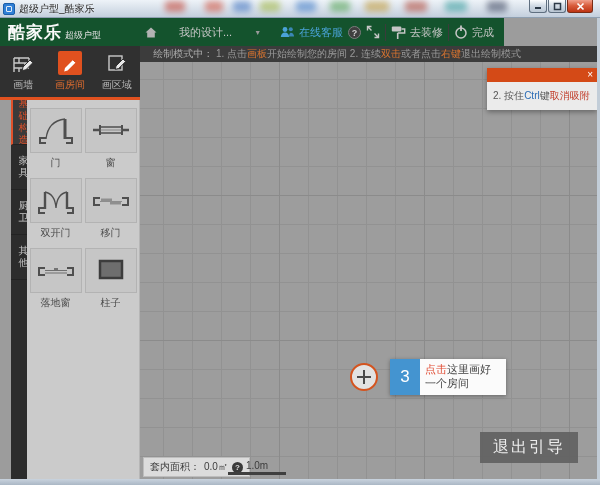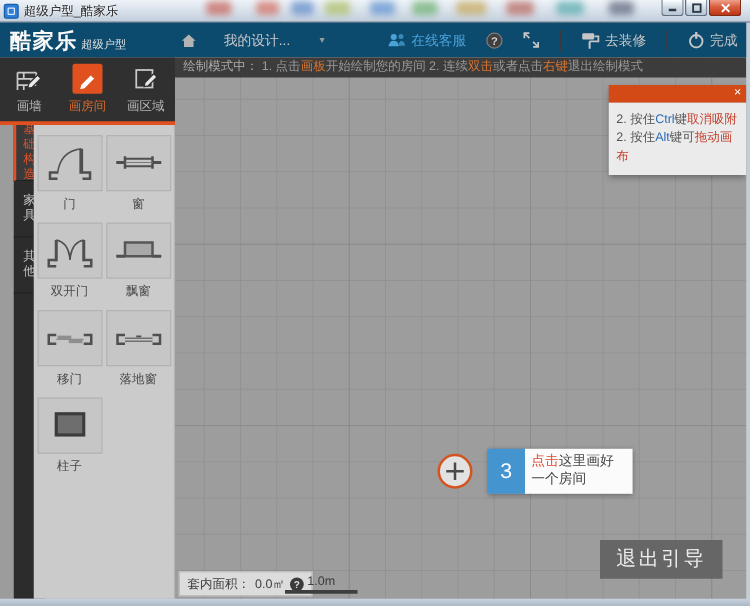--- a/index.html
+++ b/index.html
@@ -16,27 +16,27 @@
   .app-icon::after { content:""; position:absolute; left:2px; top:2px; right:2px; bottom:2px;
     border:1px solid rgba(255,255,255,.85); border-radius:1px; }
   .title-text { position:relative; font-size:10px; color:#1c1c1c; text-shadow:0 0 2px #fff; }
   .winbtns { position:absolute; right:7px; top:0; display:flex; gap:1px; }
   .wbtn { width:18px; height:13px; border:1px solid #5f6f80; border-top:none;
     border-radius:0 0 3px 3px; background:linear-gradient(#fdfeff,#cfd9e4 50%,#bac7d4);
     display:flex; align-items:center; justify-content:center; }
   .wbtn.close { width:26px; background:linear-gradient(#f0a08c,#d95f3f 45%,#bd3414); border-color:#7a2c16; }
 
   
-  .header { position:absolute; left:0; top:18px; width:600px; height:28px; background:#0c4a6e;
+  .header { position:absolute; left:0; top:18px; width:504px; height:28px; background:#14532d;
     display:flex; align-items:center; }
   .logo { font-size:17px; font-weight:bold; color:#fafafa; letter-spacing:1px; margin-left:8px; }
   .logo-sub { font-size:9px; color:#e0e0e0; margin:6px 0 0 3px; }
   .menu { display:flex; align-items:center; gap:22px; margin-left:44px; color:#c8c8c8; font-size:11px; }
   .chevron { font-size:7px; color:#999; }
-  .hright { margin-left:auto; display:flex; align-items:center; gap:16px; padding-right:10px;
+  .hright { margin-left:auto; display:flex; align-items:center; gap:5px; padding-right:10px;
     font-size:11px; color:#c6c6c6; }
   .hitem { display:flex; align-items:center; gap:4px; }
   .support { color:#4aa3d8; }
   .qcircle { width:13px; height:13px; border-radius:50%; background:#3f3f3f; border:1px solid #7c7c7c;
     color:#cfcfcf; font-size:9px; font-weight:bold; text-align:center; line-height:12px; }
   .vsep { width:1px; height:17px; background:#3b3b3b; }
 
   
   .toolbar { position:absolute; left:0; top:46px; width:140px; height:54px; background:#303030;
     border-bottom:3px solid #e0511f; display:flex; }
@@ -66,21 +66,21 @@
   .canvas { position:absolute; left:140px; top:46px; right:3px; bottom:6px;
     background-color:#9d9d9d;
     background-image:
       linear-gradient(#8b8b8b 1px, transparent 1px),
       linear-gradient(90deg,#8b8b8b 1px, transparent 1px),
       linear-gradient(#929292 1px, transparent 1px),
       linear-gradient(90deg,#929292 1px, transparent 1px);
     background-size:145px 145px,145px 145px,29px 29px,29px 29px;
     background-position:-6px 4px; }
   .modebar { position:absolute; left:0; top:0; right:0; height:16px; background:#3c3c3c;
-    font-size:10px; line-height:16px; color:#9a9a9a; text-align:center; padding-right:76px;
+    font-size:10px; line-height:16px; color:#9a9a9a; text-align:right; padding-right:76px;
     white-space:nowrap; }
   .hl { color:#d9742f; }
   .mode-title { color:#adadad; }
 
   
   .snaptip { position:absolute; top:22px; right:0; width:110px; box-shadow:0 2px 5px rgba(0,0,0,.35); }
   .snaptip-head { height:14px; background:#d44a17; position:relative; }
   .snaptip-close { position:absolute; right:4px; top:0; color:#fff; font-size:10px; line-height:14px; }
   .snaptip-body { background:#ebebeb; padding:6px 6px 7px 6px; font-size:10px; line-height:15px; color:#555; }
   .key { color:#2b6cb5; }
@@ -230,20 +230,23 @@
   </div>
 
   <div class="cats">
     <div class="cat active">
       <span>基础构造</span>
     </div>
     <div class="cat">
       <span>家具</span>
     </div>
     <div class="cat">
+      <span>厨卫</span>
+    </div>
+    <div class="cat">
       <span>其他</span>
     </div>
   </div>
 
   <div class="items">
     <div class="grid">
       <div class="item">
         <span class="tile">
           <svg width="48" height="45" viewBox="0 0 48 45">
             <path d="M14 30 h-6 v5 h6 M34 30 h6 v5 h-6" fill="none" stroke="#4f4f4f" stroke-width="2"></path>
@@ -270,29 +273,20 @@
             <path d="M13 30 h-6 v5 h6 M35 30 h6 v5 h-6" fill="none" stroke="#4f4f4f" stroke-width="2"></path>
             <path d="M13 31 V14 M35 31 V14" stroke="#4f4f4f" stroke-width="2.4"></path>
             <path d="M13 14 Q23 16 24 30 M35 14 Q25 16 24 30" fill="none" stroke="#4f4f4f" stroke-width="1.3"></path>
           </svg>
         </span>
         <span class="ilabel">双开门</span>
       </div>
       <div class="item">
         <span class="tile">
           <svg width="48" height="45" viewBox="0 0 48 45">
-            <path d="M6 27 h7 M35 27 h7" stroke="#4f4f4f" stroke-width="2.4"></path>
-            <rect x="13" y="16" width="22" height="11" fill="#a8a8a8" stroke="#565656" stroke-width="2"></rect>
-          </svg>
-        </span>
-        <span class="ilabel">飘窗</span>
-      </div>
-      <div class="item">
-        <span class="tile">
-          <svg width="48" height="45" viewBox="0 0 48 45">
             <path d="M13 20 h-6 v7 h6 M35 20 h6 v7 h-6" fill="none" stroke="#4f4f4f" stroke-width="2"></path>
             <path d="M13 23.5 h22" stroke="#8a8a8a" stroke-width="1"></path>
             <rect x="14" y="20.5" width="11" height="3" fill="#8f8f8f"></rect>
             <rect x="23" y="23.5" width="11" height="3" fill="#8f8f8f"></rect>
           </svg>
         </span>
         <span class="ilabel">移门</span>
       </div>
       <div class="item">
         <span class="tile">
@@ -321,21 +315,20 @@
       <span class="mode-title">绘制模式中：</span>
       <span>1. 点击</span><span class="hl">画板</span><span>开始绘制您的房间  2. 连续</span><span class="hl">双击</span><span>或者点击</span><span class="hl">右键</span><span>退出绘制模式</span>
     </div>
 
     <div class="snaptip">
       <div class="snaptip-head">
         <span class="snaptip-close">×</span>
       </div>
       <div class="snaptip-body">
         <div><span>2. 按住</span><span class="key">Ctrl</span><span>键</span><span class="warn">取消吸附</span></div>
-        <div><span>2. 按住</span><span class="key">Alt</span><span>键可</span><span class="warn">拖动画布</span></div>
       </div>
     </div>
 
     <div class="pluscircle"></div>
 
     <div class="steptip">
       <div class="stepnum">3</div>
       <div class="steptext">
         <span class="hlr">点击</span><span>这里画好一个房间</span>
       </div>

